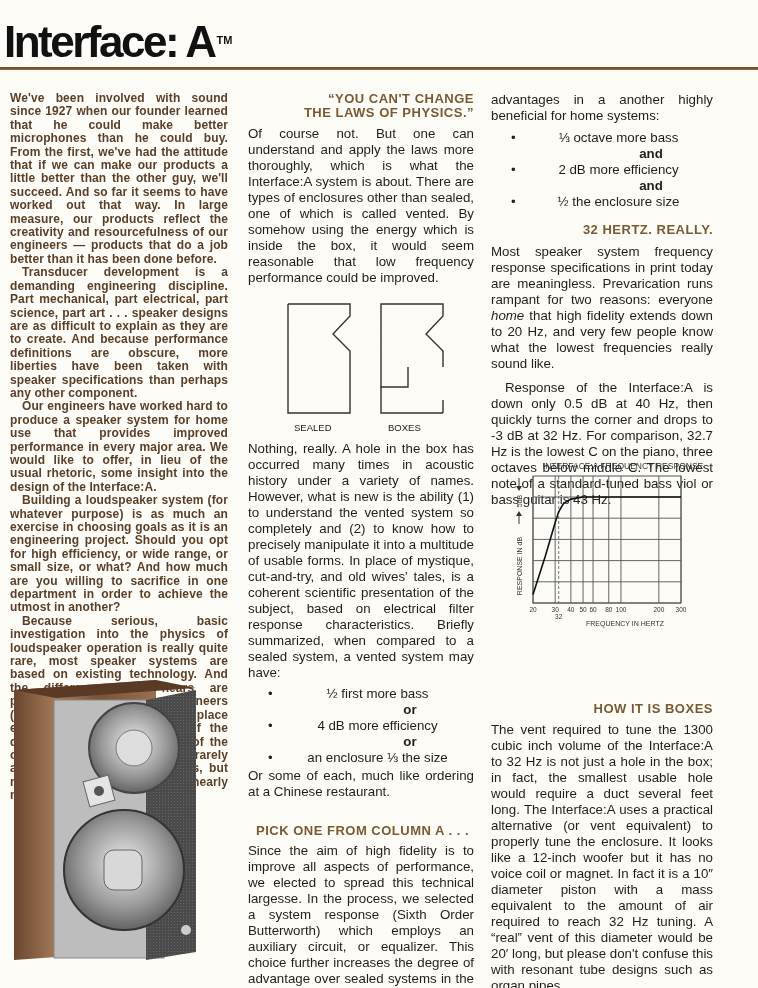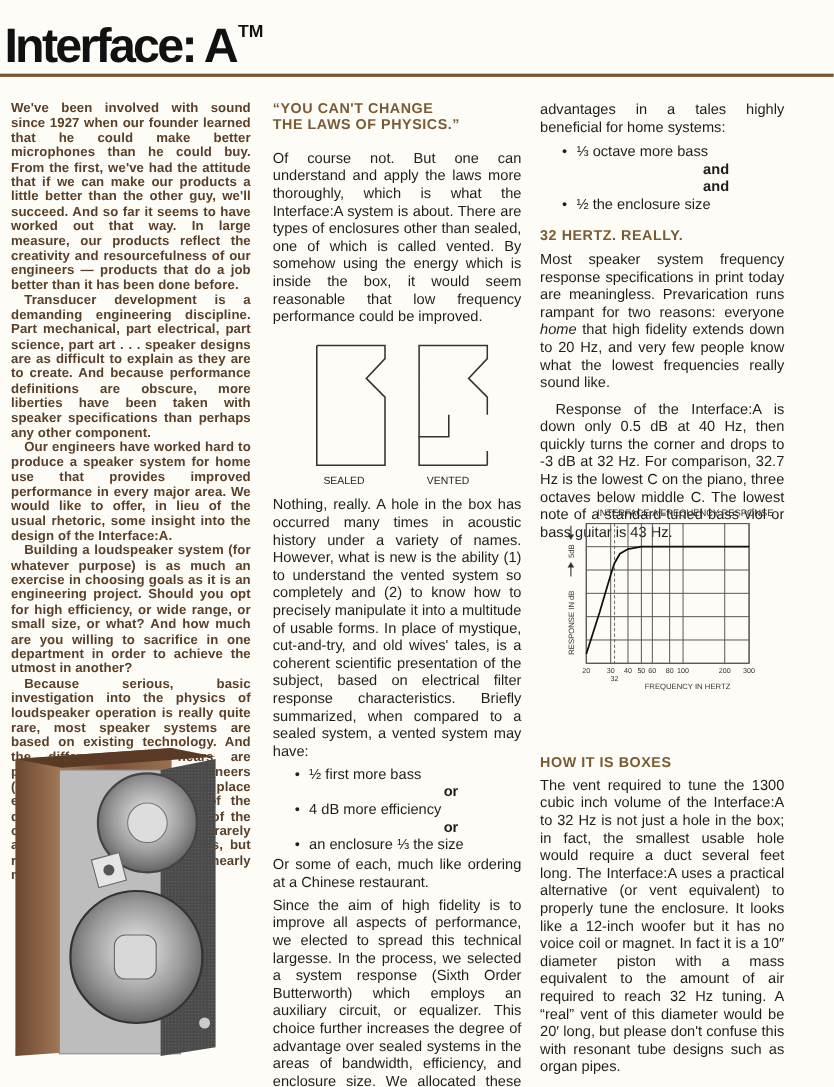--- a/index.html
+++ b/index.html
@@ -9,38 +9,38 @@
     font-family: "Liberation Sans", sans-serif;
     color: #1e1e1e;
     position: relative;
   }
   .page-title {
     position: absolute; left: 4px; top: 20px;
     font-family: "Liberation Sans", sans-serif;
     font-weight: bold; font-size: 44px; letter-spacing: -2.5px;
     color: #111; line-height: 1;
   }
-  .page-title .tm { font-size: 16px; letter-spacing: 0; vertical-align: top; position: relative; top: 2px; left: 2px; }
+  .page-title .tm { font-size: 11px; letter-spacing: 0; vertical-align: top; position: relative; top: 15px; left: 2px; }
   .title-rule {
     position: absolute; left: 0; top: 67px; width: 758px; height: 3px;
     background: linear-gradient(#6b4a2a, #8a6a42);
   }
   .col { position: absolute; top: 92px; }
   .col1 { left: 10px; width: 218px; font-size: 12px; line-height: 13.4px; color: #5a3f28; font-weight: bold; letter-spacing: 0.1px; }
   .col1 p { text-align: justify; text-indent: 0; }
   .col1 p.ind { text-indent: 12px; }
   .col2 { left: 248px; width: 226px; font-size: 13.3px; line-height: 16px; }
   .col3 { left: 491px; width: 222px; top: 92px; font-size: 13.3px; line-height: 16px; }
   .col2 p, .col3 p { text-align: justify; }
   .head {
-    color: #7a5a34; font-weight: bold; text-align: left;
+    color: #7a5a34; font-weight: bold; text-align: right;
     font-size: 13px; line-height: 14px; letter-spacing: 0.5px;
   }
   ul.bul { list-style: none; margin-left: 20px; }
-  ul.bul li { position: relative; padding-left: 13px; }
+  ul.bul li { position: relative; padding-left: 13px; text-align: center; }
   ul.bul li.bl::before { content: "\2022"; position: absolute; left: 0; top: 0; }
   ul.bul li.conj { padding-left: 0; text-align: center; margin-left: 78px; font-weight: bold; }
   .diagram { display: block; }
   .diag-label { font-size: 9.5px; color: #222; position: absolute; }
   .speaker { position: absolute; left: 6px; top: 660px; width: 210px; height: 315px; }
   .chart-wrap { position: absolute; left: 505px; top: 458px; }
 </style>
 </head>
 <body>
 
@@ -84,50 +84,52 @@
   <circle cx="118" cy="210" r="60" fill="url(#cone)" stroke="#333" stroke-width="2"></circle>
   <rect x="98" y="190" width="38" height="40" rx="10" fill="#d8d8d8" stroke="#666"></rect>
   <circle cx="180" cy="270" r="5" fill="#ccc"></circle>
 </svg>
 
 <div class="col col2">
   <div class="head">
     <div>“YOU CAN'T CHANGE</div>
     <div>THE LAWS OF PHYSICS.”</div>
   </div>
-  <p style="margin-top:16px">Of course not. But one can understand and apply the laws more thoroughly, which is what the Interface:A system is about. There are types of enclosures other than sealed, one of which is called vented. By somehow using the energy which is inside the box, it would seem reasonable that low frequency performance could be improved.</p>
+  <p style="margin-top:6px">Of course not. But one can understand and apply the laws more thoroughly, which is what the Interface:A system is about. There are types of enclosures other than sealed, one of which is called vented. By somehow using the energy which is inside the box, it would seem reasonable that low frequency performance could be improved.</p>
 
   <div style="position:relative; height:138px; margin-top:10px;">
     <svg width="226" height="138" viewBox="0 0 226 138" class="diagram">
       <polyline points="40,8 102,8 102,20 85,38 102,55 102,117 40,117 40,8" fill="none" stroke="#333" stroke-width="1.4"></polyline>
       <polyline points="160,71 160,91 133,91 133,8 195,8 195,20 178,38 195,55 195,71" fill="none" stroke="#333" stroke-width="1.4"></polyline>
       <line x1="195" y1="104" x2="195" y2="117" stroke="#333" stroke-width="1.4"></line>
       <polyline points="195,117 133,117 133,91" fill="none" stroke="#333" stroke-width="1.4"></polyline>
     </svg>
     <span class="diag-label" style="left:46px; top:124px;">SEALED</span>
-    <span class="diag-label" style="left:140px; top:124px;">VENTED</span>
+    <span class="diag-label" style="left:140px; top:124px;">BOXES</span>
   </div>
 
   <p style="margin-top:7px">Nothing, really. A hole in the box has occurred many times in acoustic history under a variety of names. However, what is new is the ability (1) to understand the vented system so completely and (2) to know how to precisely manipulate it into a multitude of usable forms. In place of mystique, cut-and-try, and old wives' tales, is a coherent scientific presentation of the subject, based on electrical filter response characteristics. Briefly summarized, when compared to a sealed system, a vented system may have:</p>
   <ul class="bul" style="margin-top:5px">
     <li class="bl">½ first more bass</li>
     <li class="conj">or</li>
     <li class="bl">4 dB more efficiency</li>
     <li class="conj">or</li>
     <li class="bl">an enclosure ⅓ the size</li>
   </ul>
   <p style="margin-top:2px">Or some of each, much like ordering at a Chinese restaurant.</p>
+  <div class="head" style="margin-top:24px; text-align:left; padding-left:8px">PICK ONE FROM COLUMN A . . .</div>
   <p style="margin-top:5px">Since the aim of high fidelity is to improve all aspects of performance, we elected to spread this technical largesse. In the process, we selected a system response (Sixth Order Butterworth) which employs an auxiliary circuit, or equalizer. This choice further increases the degree of advantage over sealed systems in the areas of bandwidth, efficiency, and enclosure size. We allocated these combined</p>
 </div>
 
 <div class="col col3">
-  <p>advantages in a tales highly beneficial for home systems:</p>
+  <p>advantages in a another highly beneficial for home systems:</p>
   <ul class="bul" style="margin-top:6px">
     <li class="bl">⅓ octave more bass</li>
     <li class="conj">and</li>
+    <li class="bl">2 dB more efficiency</li>
     <li class="conj">and</li>
     <li class="bl">½ the enclosure size</li>
   </ul>
   <div class="head" style="margin-top:13px">32 HERTZ. REALLY.</div>
   <p style="margin-top:7px"><span>Most speaker system frequency response specifications in print today are meaningless. Prevarication runs rampant for two reasons: everyone </span><em>home</em><span> that high fidelity extends down to 20 Hz, and very few people know what the lowest frequencies really sound like.</span></p>
   <p style="margin-top:8px; text-indent:14px">Response of the Interface:A is down only 0.5 dB at 40 Hz, then quickly turns the corner and drops to -3 dB at 32 Hz. For comparison, 32.7 Hz is the lowest C on the piano, three octaves below middle C. The lowest note of a standard-tuned bass viol or bass guitar is 43 Hz.</p>
 
   <div style="height:186px"></div>
 
   <div class="head" style="margin-top:8px">HOW IT IS BOXES</div>

